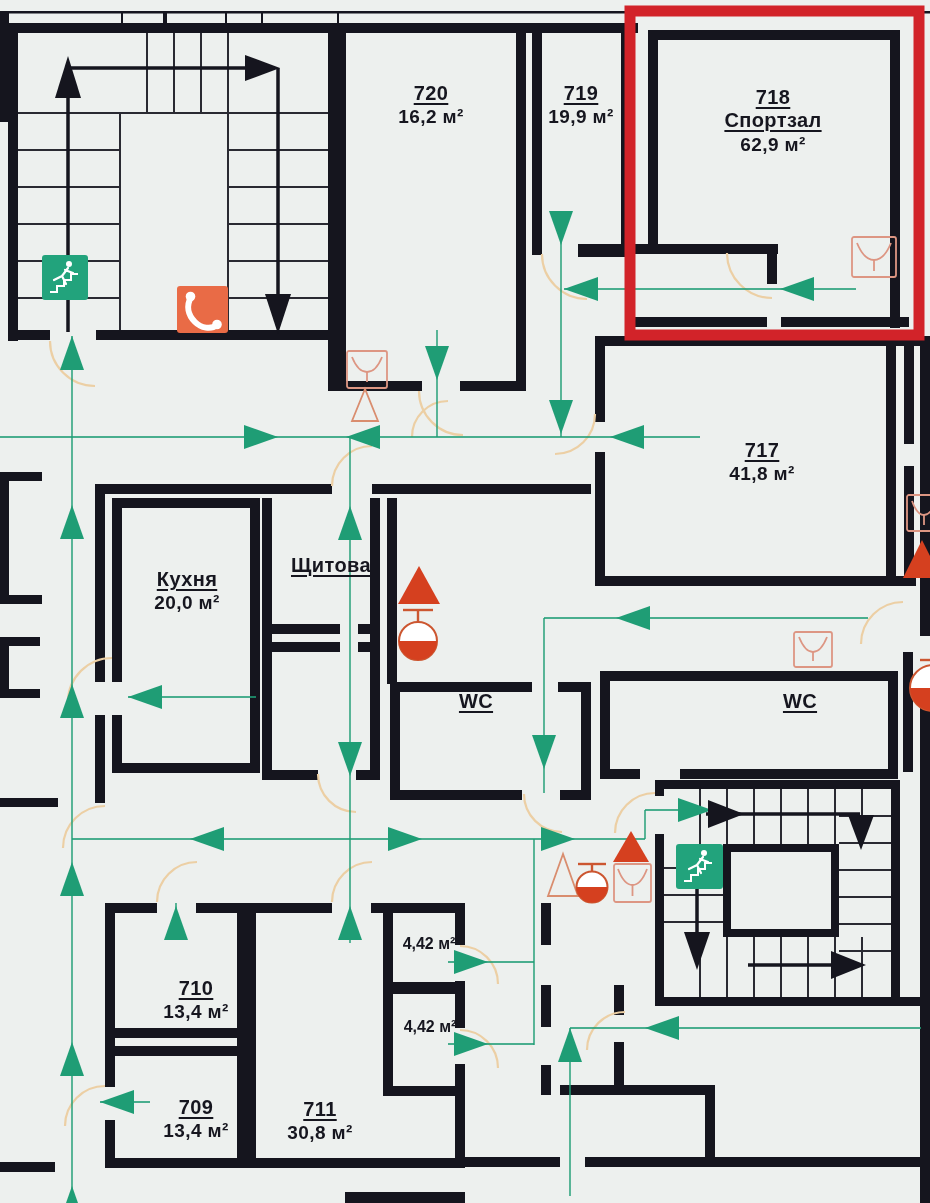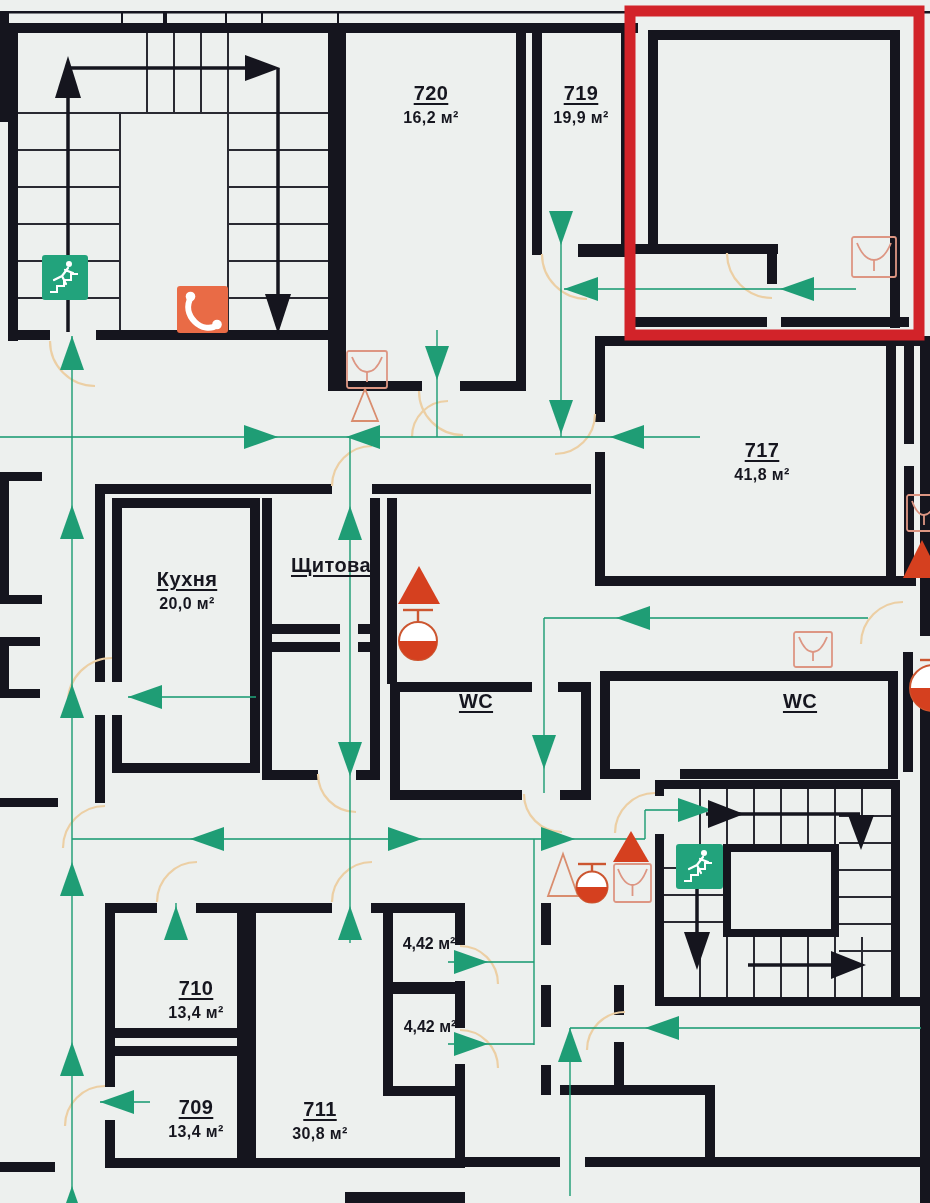--- a/index.html
+++ b/index.html
@@ -21,21 +21,21 @@
   .env{stroke:#dd9683;stroke-width:1.8;fill:none;}
   .hosel{stroke:#cc5630;stroke-width:2.4;fill:none;}
   .hl{stroke:var(--accent,#d22329);stroke-width:11;fill:none;}
   .lbl{
     position:absolute;transform:translateX(-50%);
     text-align:center;color:var(--text,#16161f);
     font-weight:bold;font-size:20px;line-height:1.17;letter-spacing:.4px;
     white-space:nowrap;z-index:5;
   }
   .lbl .u{text-decoration:underline;text-underline-offset:3px;text-decoration-thickness:2px;}
-  .lbl .ar{font-size:16px;}
+  .lbl .ar{font-size:19px;}
   .lbl.small{font-size:16px;letter-spacing:0;}
 </style>
 </head>
 <body>
 
 <div class="stage">
 
 <svg width="930" height="1203" viewBox="0 0 930 1203">
 
   <rect class="w" x="0" y="11" width="930" height="2.5"></rect>
@@ -379,20 +379,25 @@
 </svg>
 
 <div class="lbl" style="left:431px;top:82px">
   <span class="u">720</span><br>
   <span class="ar">16,2 м²</span>
 </div>
 <div class="lbl" style="left:581px;top:82px">
   <span class="u">719</span><br>
   <span class="ar">19,9 м²</span>
 </div>
+<div class="lbl" style="left:773px;top:86px">
+  <span class="u">718</span><br>
+  <span class="u">Спортзал</span><br>
+  <span class="ar">62,9 м²</span>
+</div>
 <div class="lbl" style="left:762px;top:439px">
   <span class="u">717</span><br>
   <span class="ar">41,8 м²</span>
 </div>
 <div class="lbl" style="left:187px;top:568px">
   <span class="u">Кухня</span><br>
   <span class="ar">20,0 м²</span>
 </div>
 <div class="lbl" style="left:331px;top:554px">
   <span class="u">Щитова</span>

